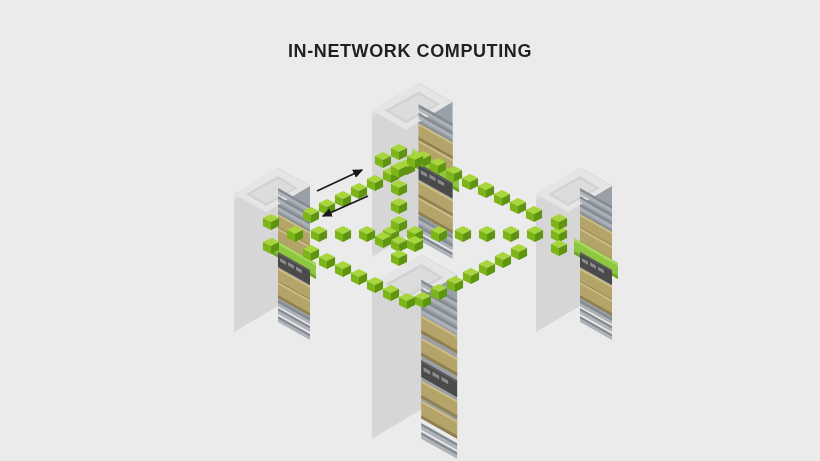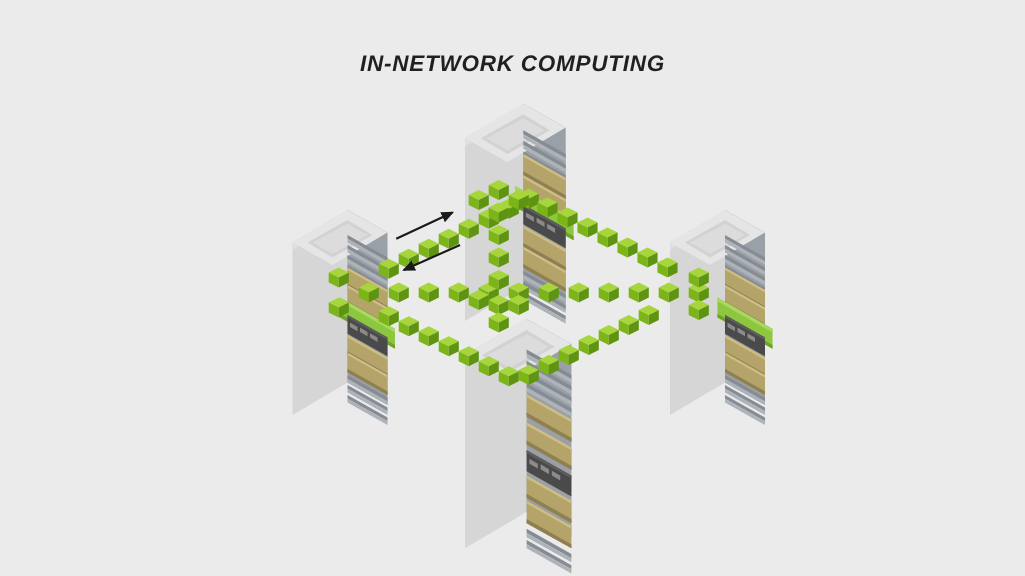--- a/index.html
+++ b/index.html
@@ -13,21 +13,20 @@
     background: #ebebeb;
     font-family: "Liberation Sans", sans-serif;
     overflow: hidden;
     position: relative;
   }
   #stage {
     position: absolute;
     left: 0; top: 0;
     width: 820px;
     height: 461px;
-    font-style: italic;
   }
   #diagram-title {
     position: absolute;
     left: 0;
     top: 41px;
     width: 820px;
     text-align: center;
     font-size: 18px;
     font-weight: bold;
     letter-spacing: 0.6px;

